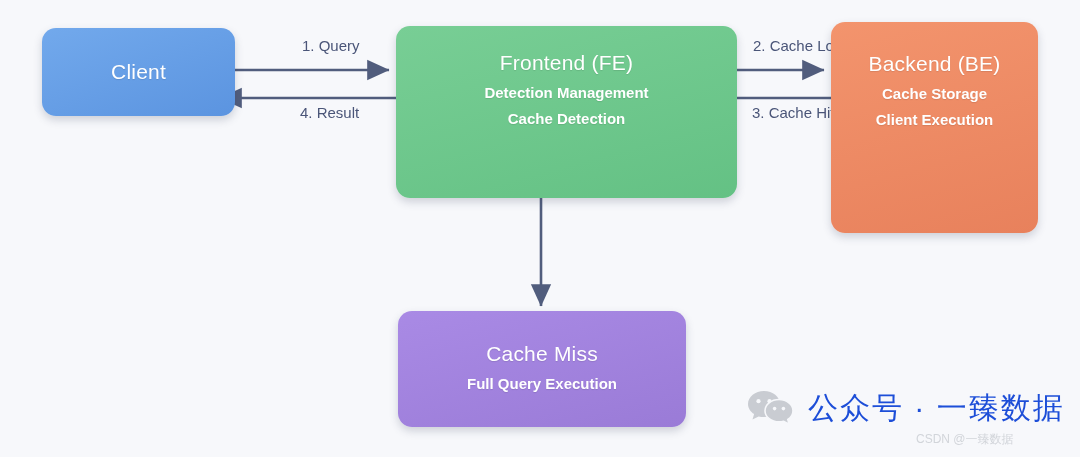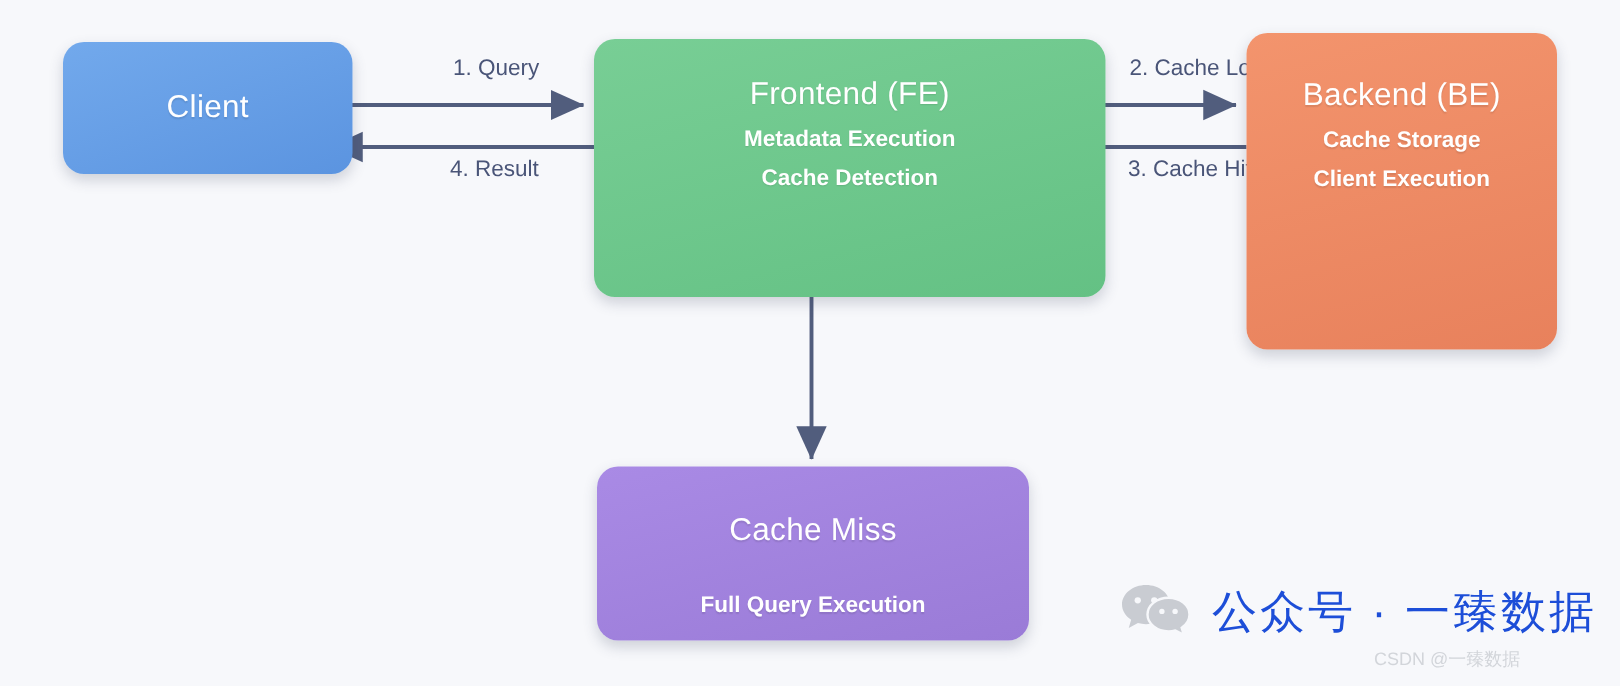--- a/index.html
+++ b/index.html
@@ -58,21 +58,20 @@
   }
   #node-backend {
     left: 831px; top: 22px; width: 207px; height: 211px;
     padding-top: 30px;
     background: linear-gradient(165deg, #f3946d 0%, #e8815c 100%);
   }
   #node-cachemiss {
     left: 398px; top: 311px; width: 288px; height: 116px;
     padding-top: 31px;
     background: linear-gradient(165deg, #a98ae5 0%, #9a7bd7 100%);
-    gap: 20px;
   }
 
   
   .edge-label {
     position: absolute;
     font-size: 15px;
     color: #4a5578;
     white-space: nowrap;
   }
   svg#edges {
@@ -138,21 +137,21 @@
   <div class="edge-label" style="left:300px; top:104px;">4. Result</div>
   <div class="edge-label" style="left:753px; top:37px;">2. Cache Lookup</div>
   <div class="edge-label" style="left:752px; top:104px;">3. Cache Hit</div>
 
   <div class="node" id="node-client">
     <div class="title">Client</div>
   </div>
 
   <div class="node" id="node-frontend">
     <div class="title">Frontend (FE)</div>
-    <div class="sub">Metadata Execution</div>
+    <div class="sub">Detection Management</div>
     <div class="sub">Cache Detection</div>
   </div>
 
   <div class="node" id="node-backend">
     <div class="title">Backend (BE)</div>
     <div class="sub">Cache Storage</div>
     <div class="sub">Client Execution</div>
   </div>
 
   <div class="node" id="node-cachemiss">

